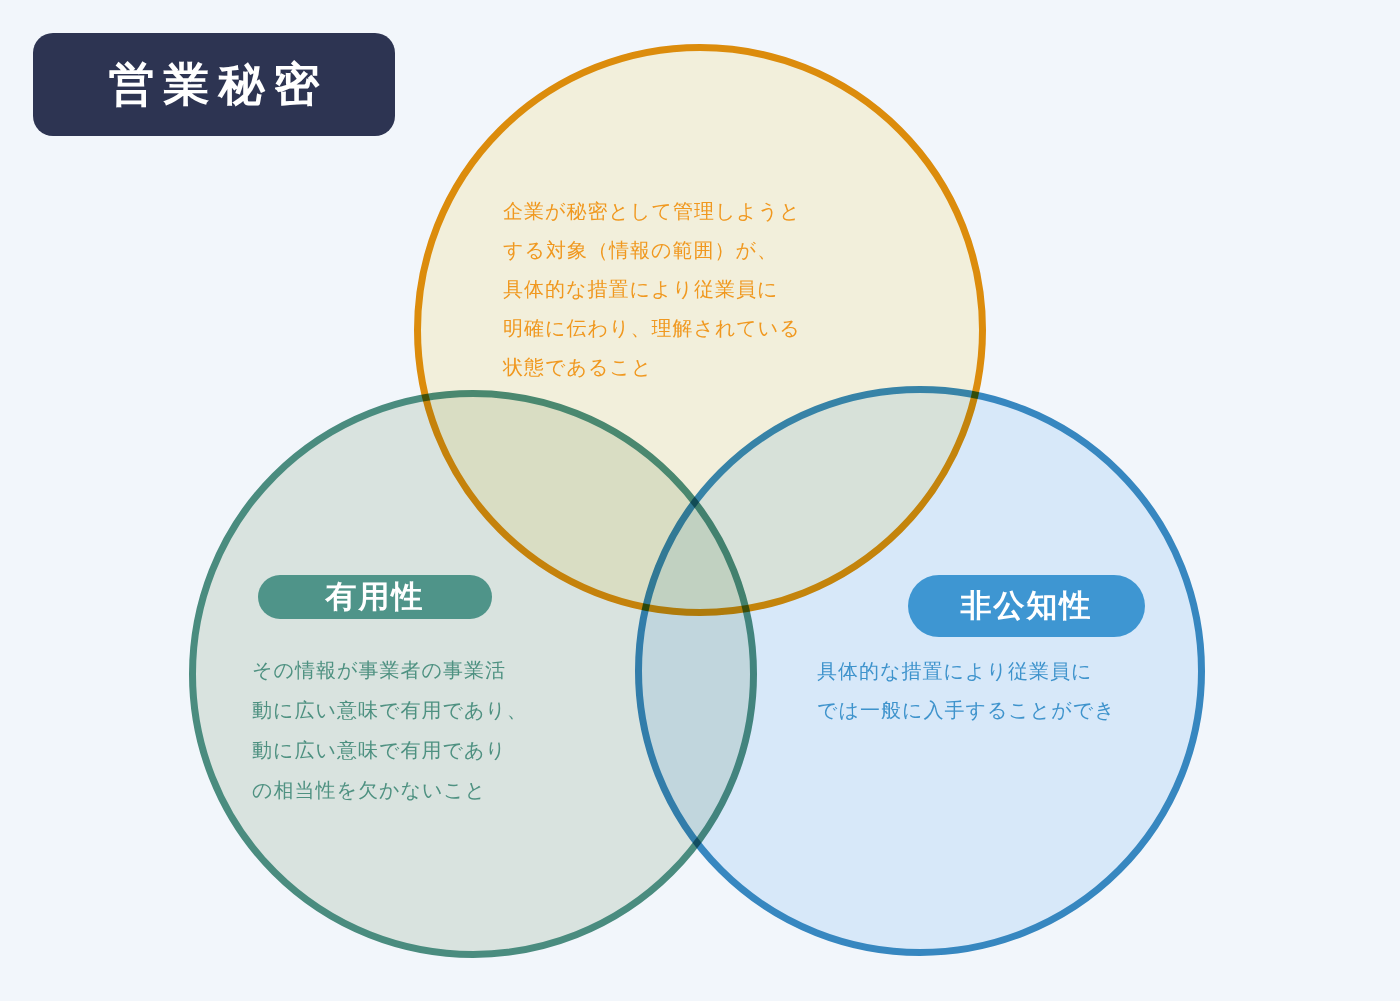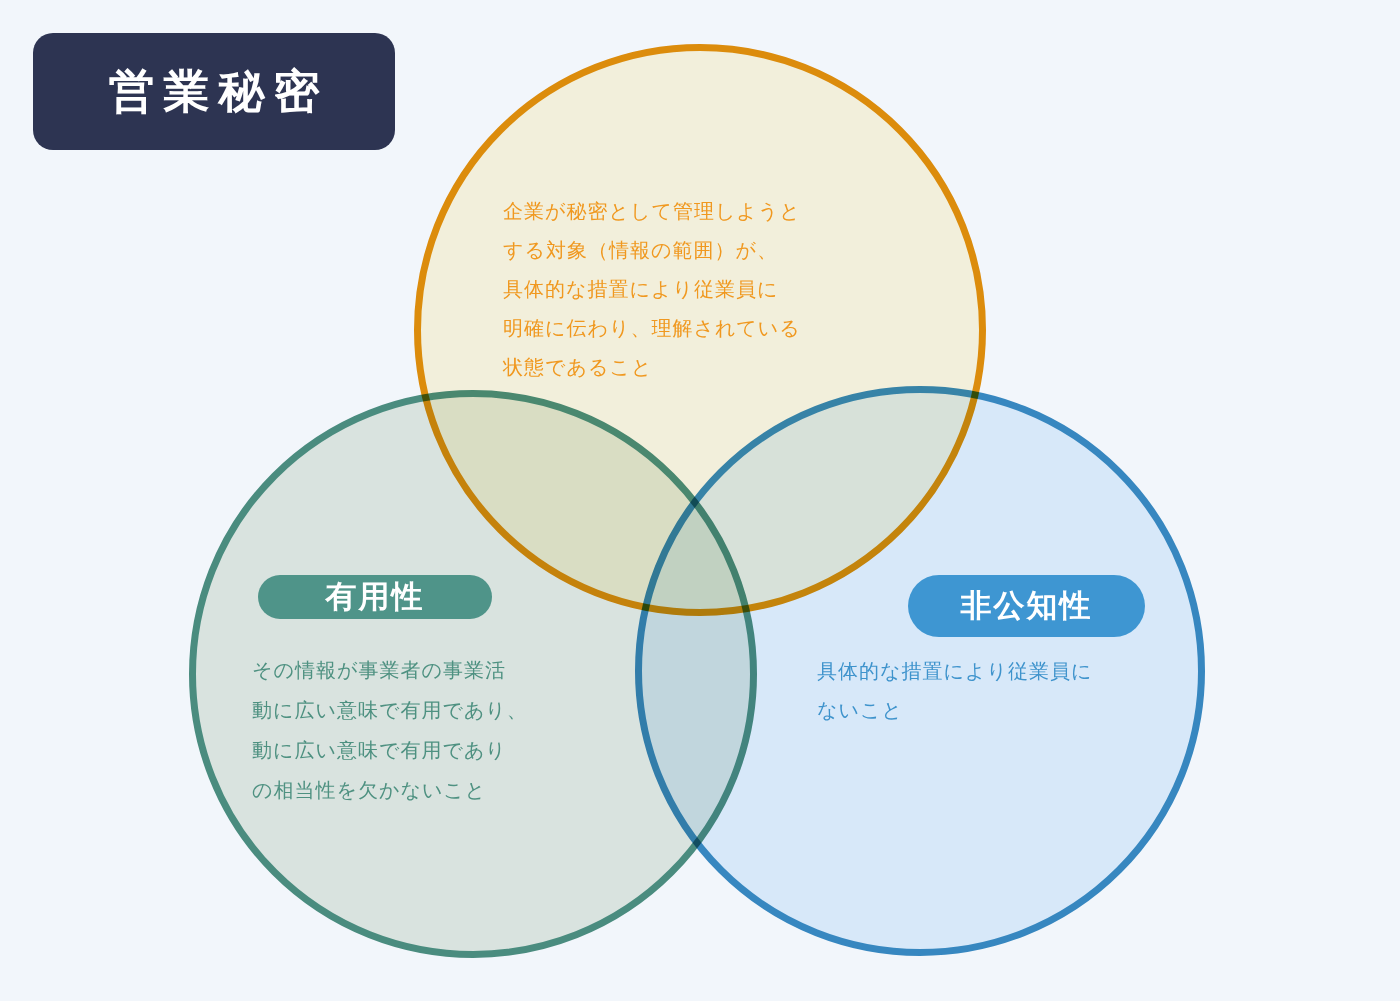--- a/index.html
+++ b/index.html
@@ -15,21 +15,21 @@
     width: 1400px;
     height: 1001px;
     background: #f2f6fb;
     overflow: hidden;
   }
   .title-box {
     position: absolute;
     left: 33px;
     top: 33px;
     width: 362px;
-    height: 117px;
+    height: 103px;
     background: #2d3452;
     border-radius: 20px;
     display: flex;
     align-items: center;
     justify-content: center;
     color: #ffffff;
     font-size: 46px;
     font-weight: 700;
     letter-spacing: 9px;
     text-indent: 9px;
@@ -136,16 +136,16 @@
     <div>その情報が事業者の事業活</div>
     <div>動に広い意味で有用であり、</div>
     <div>動に広い意味で有用であり</div>
     <div>の相当性を欠かないこと</div>
   </div>
 
   <div class="pill blue">非公知性</div>
 
   <div class="desc blue">
     <div>具体的な措置により従業員に</div>
-    <div>ないこと</div>
+    <div>では一般に入手することができ</div>
   </div>
 
 </div>
 
 </body></html>

